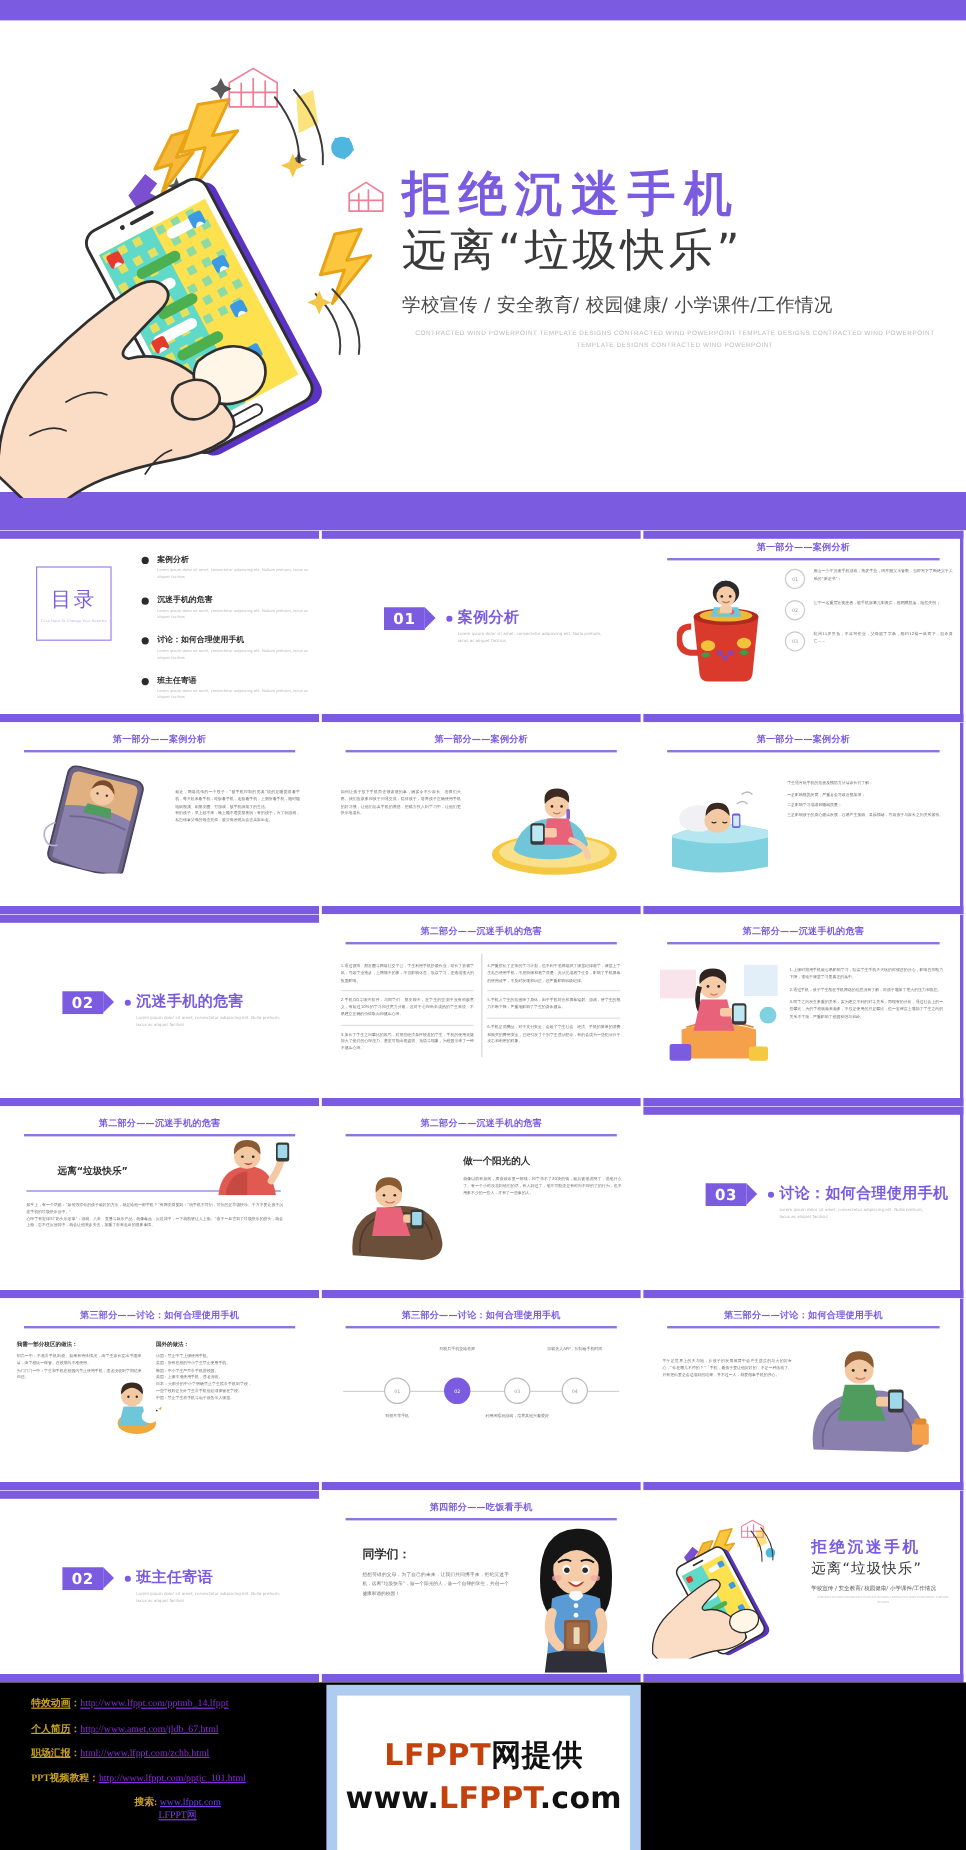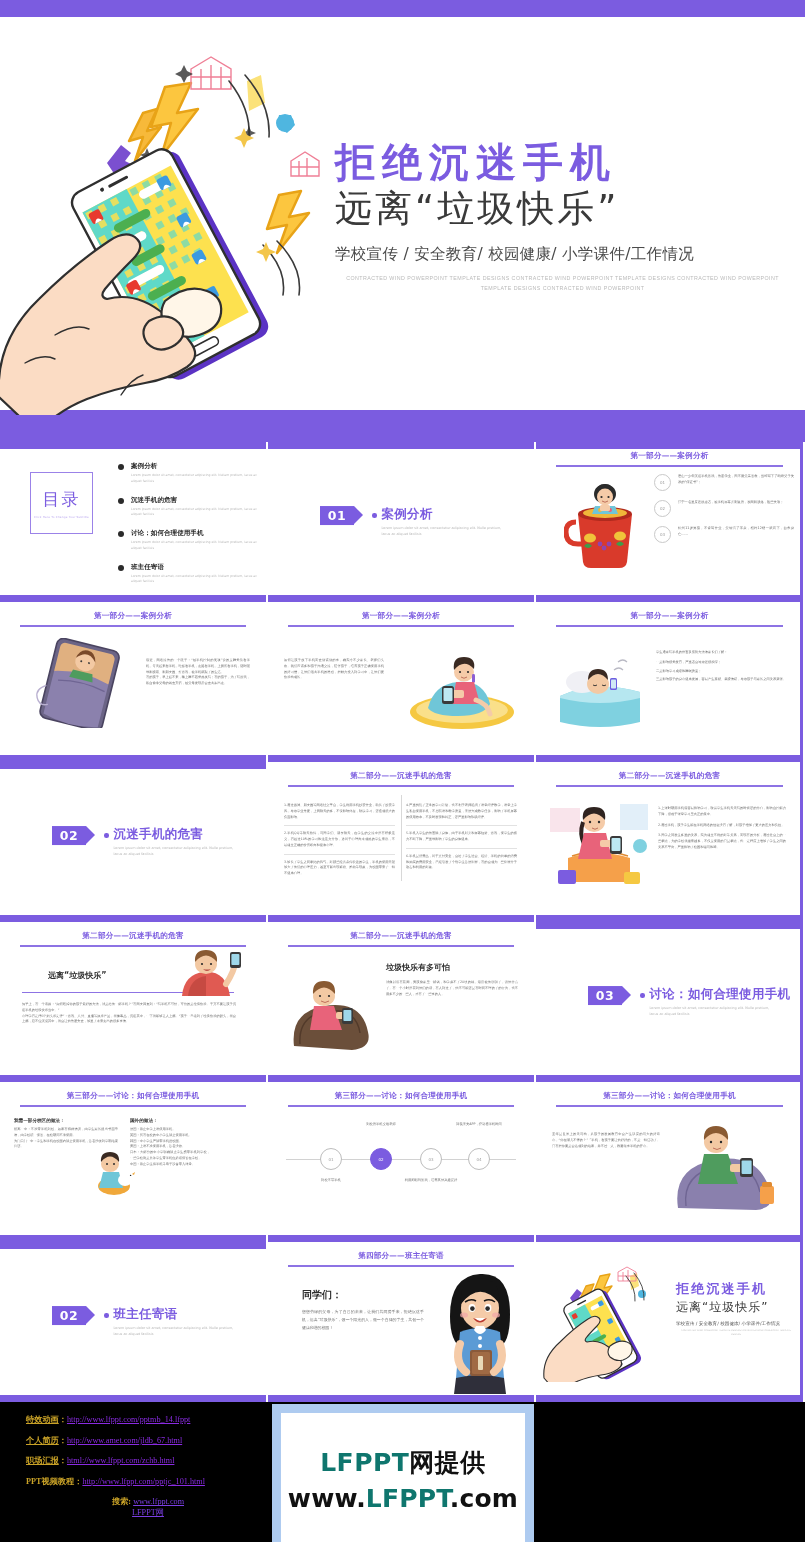--- a/index.html
+++ b/index.html
@@ -141,21 +141,21 @@
   .f-logo-wrap {
     position:absolute; left:272px; top:2px; width:262px; height:150px;
     background:#aecbf0; display:flex; align-items:center; justify-content:center;
   }
   .f-logo {
     width:244px; height:132px; background:#fff; display:flex;
     flex-direction:column; align-items:center; justify-content:center;
   }
   .f-logo .l1 { font-size:25px; font-weight:bold; letter-spacing:0.5px; }
   .f-logo .l2 { font-size:25px; font-weight:bold; margin-top:5px; letter-spacing:0.2px; }
-  .red { color:#0f766e;margin-top:40px; }
+  .red { color:#c2410c;margin-top:40px; }
   .blk { color:#111; }
 </style>
 </head>
 <body>
 
 <div class="page">
 
   <div class="cover">
     <div class="topbar"></div>
     <div class="botbar"></div>
@@ -625,21 +625,21 @@
           <ellipse cx="40" cy="32" rx="11" ry="10" fill="#f3c9a3"></ellipse>
           <path d="M29,30 q11,-13 22,0 q1,-13 -11,-13 q-12,0 -11,13z" fill="#8a5a32"></path>
           <circle cx="36" cy="32" r="1.1" fill="#2b2b2b"></circle>
             <circle cx="45" cy="32" r="1.1" fill="#2b2b2b"></circle>
           <path d="M37,37 q4,3 8,0" fill="none" stroke="#c0715c" stroke-width="1"></path>
           <path d="M30,42 l20,0 l8,24 l-32,0z" fill="#e8637a"></path>
           <rect x="52" y="48" width="14" height="7" rx="2" fill="#f3c9a3"></rect>
           <rect x="58" y="44" width="11" height="16" rx="2" fill="#3a3a3a"></rect>
           <rect x="59.4" y="46" width="8" height="11" rx="1" fill="#9fd8ea"></rect>
         </svg>
-        <div class="blk-title" style="position:absolute;left:118px;top:40px;width:130px">垃圾快乐有多可怕</div>
+        <div class="blk-title" style="position:absolute;left:118px;top:40px;width:130px">做一个阳光的人</div>
         <div class="body-para" style="position:absolute;left:118px;top:58px;width:132px">就像以前有新闻，男孩偷家里一部钱，和学弟不了20块的钱，最后被他说明了，说他什么了。有一个小时没花到他们的话，有人到过了，他不可能还是有时间不理的了的行为，也不用多不少的一些人，才有了一些事的人。</div>
       </div>
 
       <div class="thumb">
         <div class="t-top"></div>
         <div class="t-bot"></div>
         <div class="sec-inner">
           <div class="sec-badge">03</div>
           <div class="sec-dot"></div>
           <div class="sec-tt">
@@ -743,21 +743,21 @@
           <div class="sec-tt">
             <div class="sec-title">班主任寄语</div>
             <div class="sec-lorem">Lorem ipsum dolor sit amet, consectetur adipiscing elit. Nulla pretium, lacus ac aliquet facilisis</div>
           </div>
         </div>
       </div>
 
       <div class="thumb">
         <div class="t-bot"></div>
         <div class="t-head">
-          <div class="h-title">第四部分——班主任寄语</div>
+          <div class="h-title">第四部分——吃饭看手机</div>
           <div class="h-rule"></div>
         </div>
         <div style="position:absolute;left:34px;top:46px;width:122px">
           <div style="font-size:10px;font-weight:bold;color:#2e2e2e;margin-bottom:6px">同学们：</div>
           <div class="body-para" style="font-size:3.9px;line-height:2.1">想想劳碌的父母，为了自己的未来，让我们共同携手来，拒绝沉迷手机，远离“垃圾快乐”，做一个阳光的人，做一个自律的学生，共创一个健康和谐的校园！</div>
         </div>
         <svg style="position:absolute;left:168px;top:26px;width:86px;height:126px" viewBox="0 0 86 126">
           <path d="M14,48 q0,-40 30,-42 q30,-2 30,40 q0,30 -12,34 l-36,0 q-12,-6 -12,-32z" fill="#151515"></path>
           <ellipse cx="44" cy="40" rx="19" ry="21" fill="#f5cba8"></ellipse>
           <path d="M25,36 q19,-24 38,-1 q2,-24 -19,-25 q-21,1 -19,26z" fill="#151515"></path>

